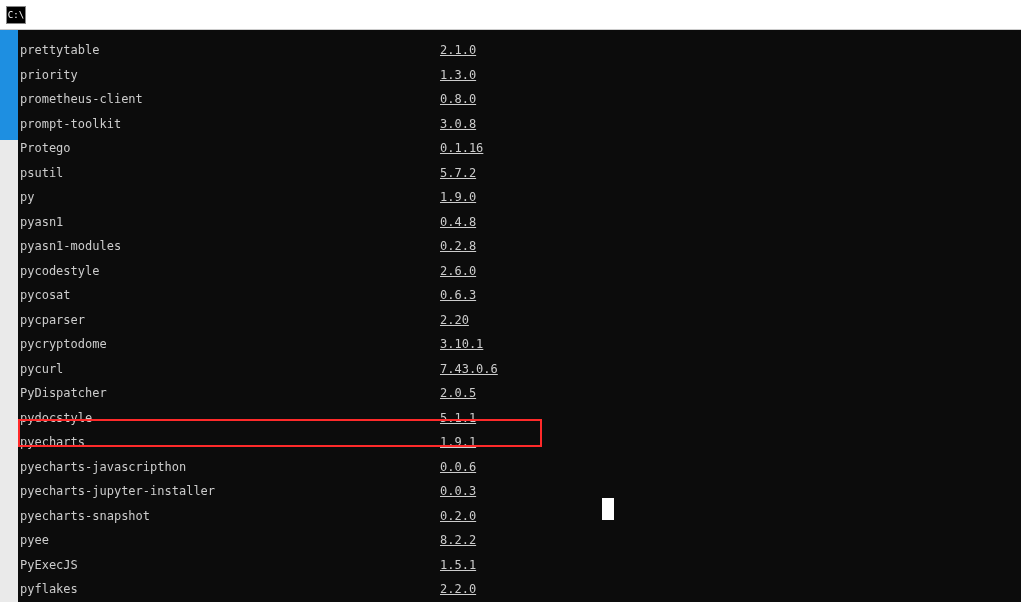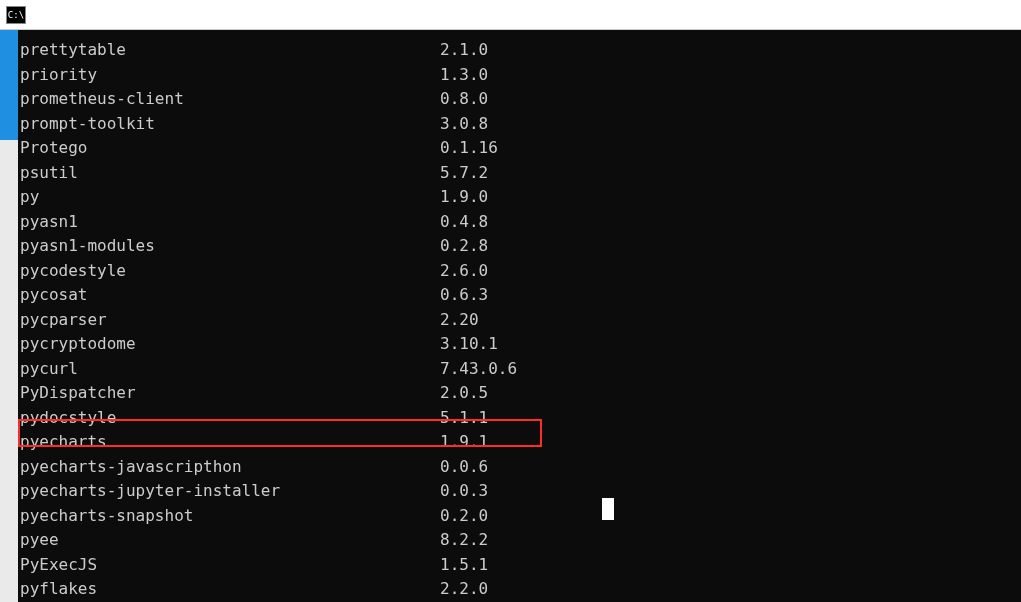--- a/index.html
+++ b/index.html
@@ -64,36 +64,37 @@
     }
     .terminal {
       position: absolute;
       left: 18px;
       top: 30px;
       right: 0;
       bottom: 0;
       background: #0c0c0c;
       color: #cccccc;
       font-family: "NSimSun", "SimSun", "Consolas", monospace;
-      font-size: 16px;
+      font-size: 12px;
       line-height: 24.5px;
       padding-top: 8px;
       white-space: pre;
       overflow: hidden;
     }
     .row {
       display: flex;
       padding-left: 2px;
     }
     .pkg-name {
       width: 420px;
       flex-shrink: 0;
     }
     .pkg-version {
       flex: 1;
+      text-decoration: underline;
     }
     .highlight-box {
       position: absolute;
       border: 2px solid #ff2a2a;
       pointer-events: none;
       left: 18px;
       top: 419px;
       width: 524px;
       height: 28px;
     }

